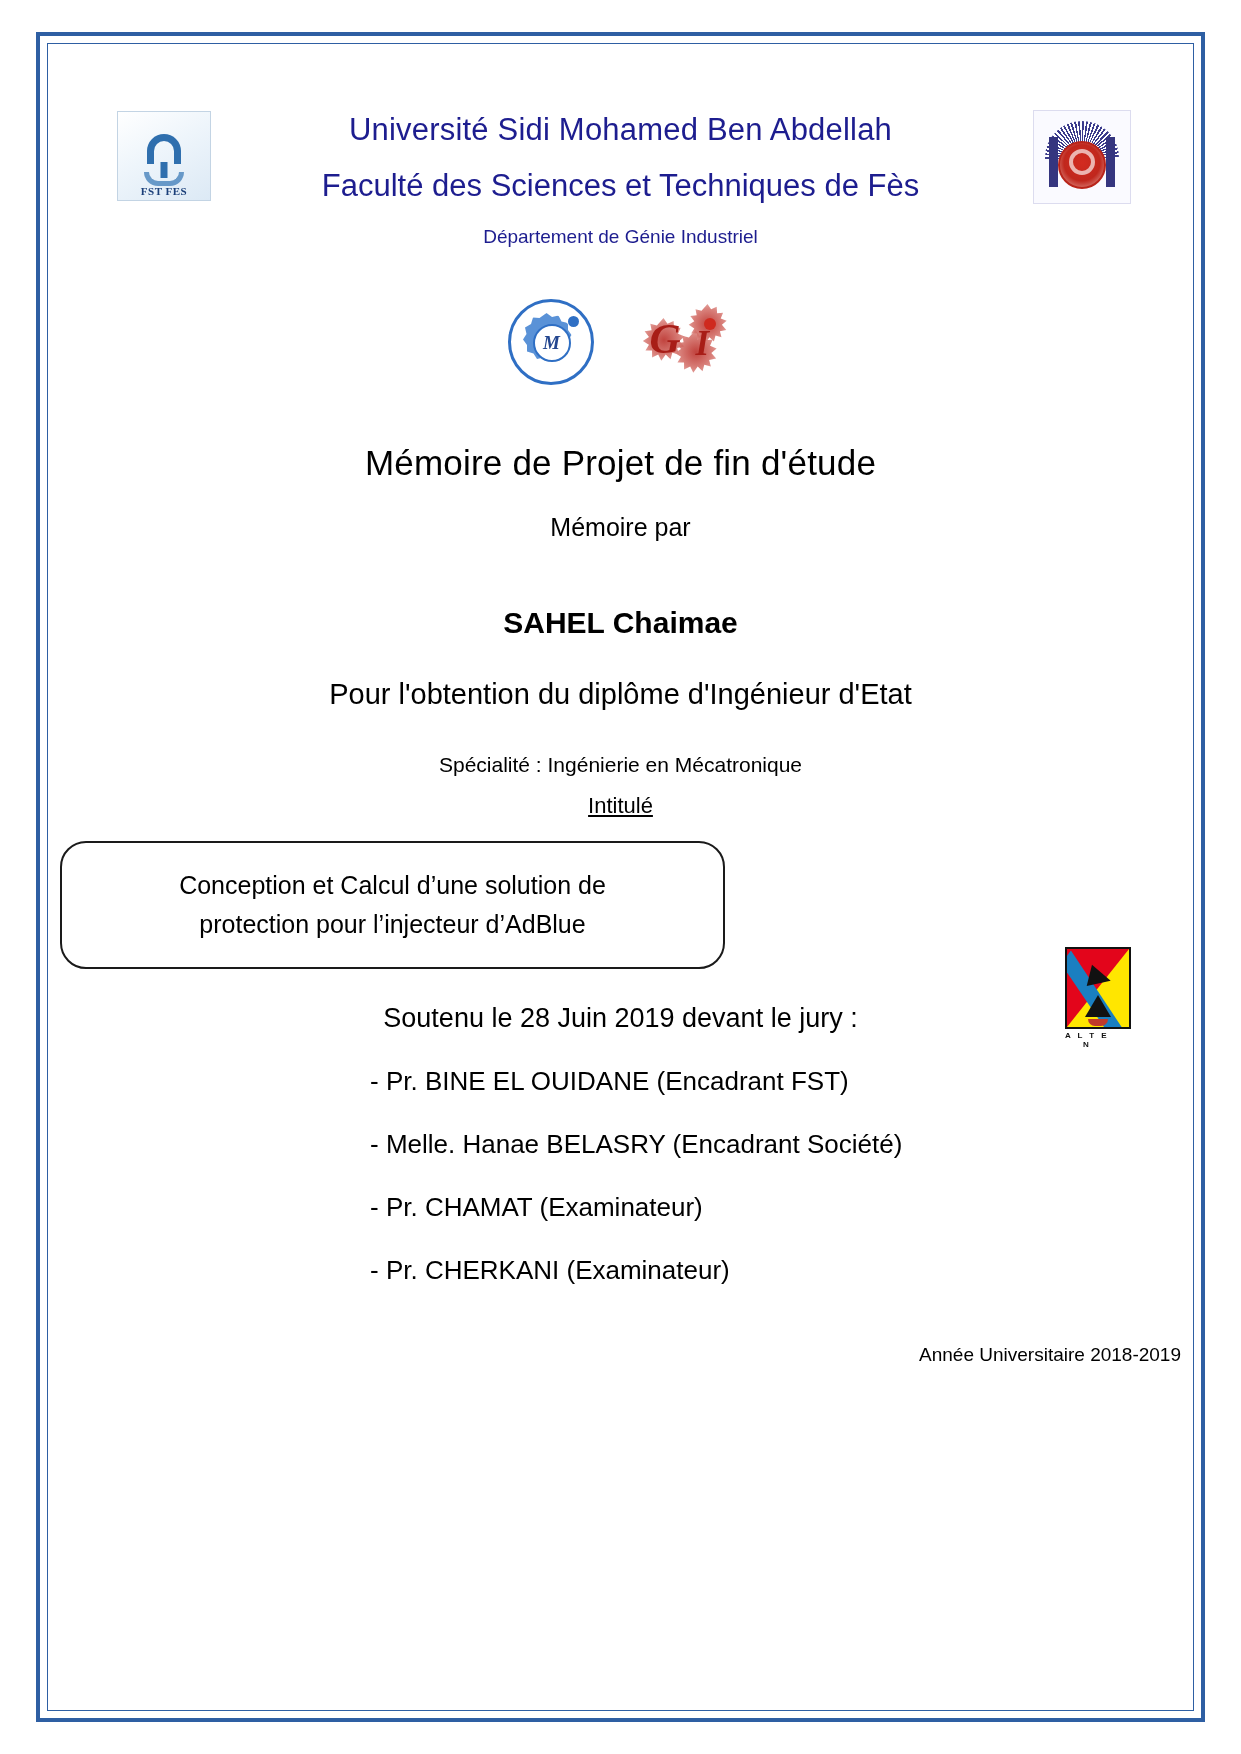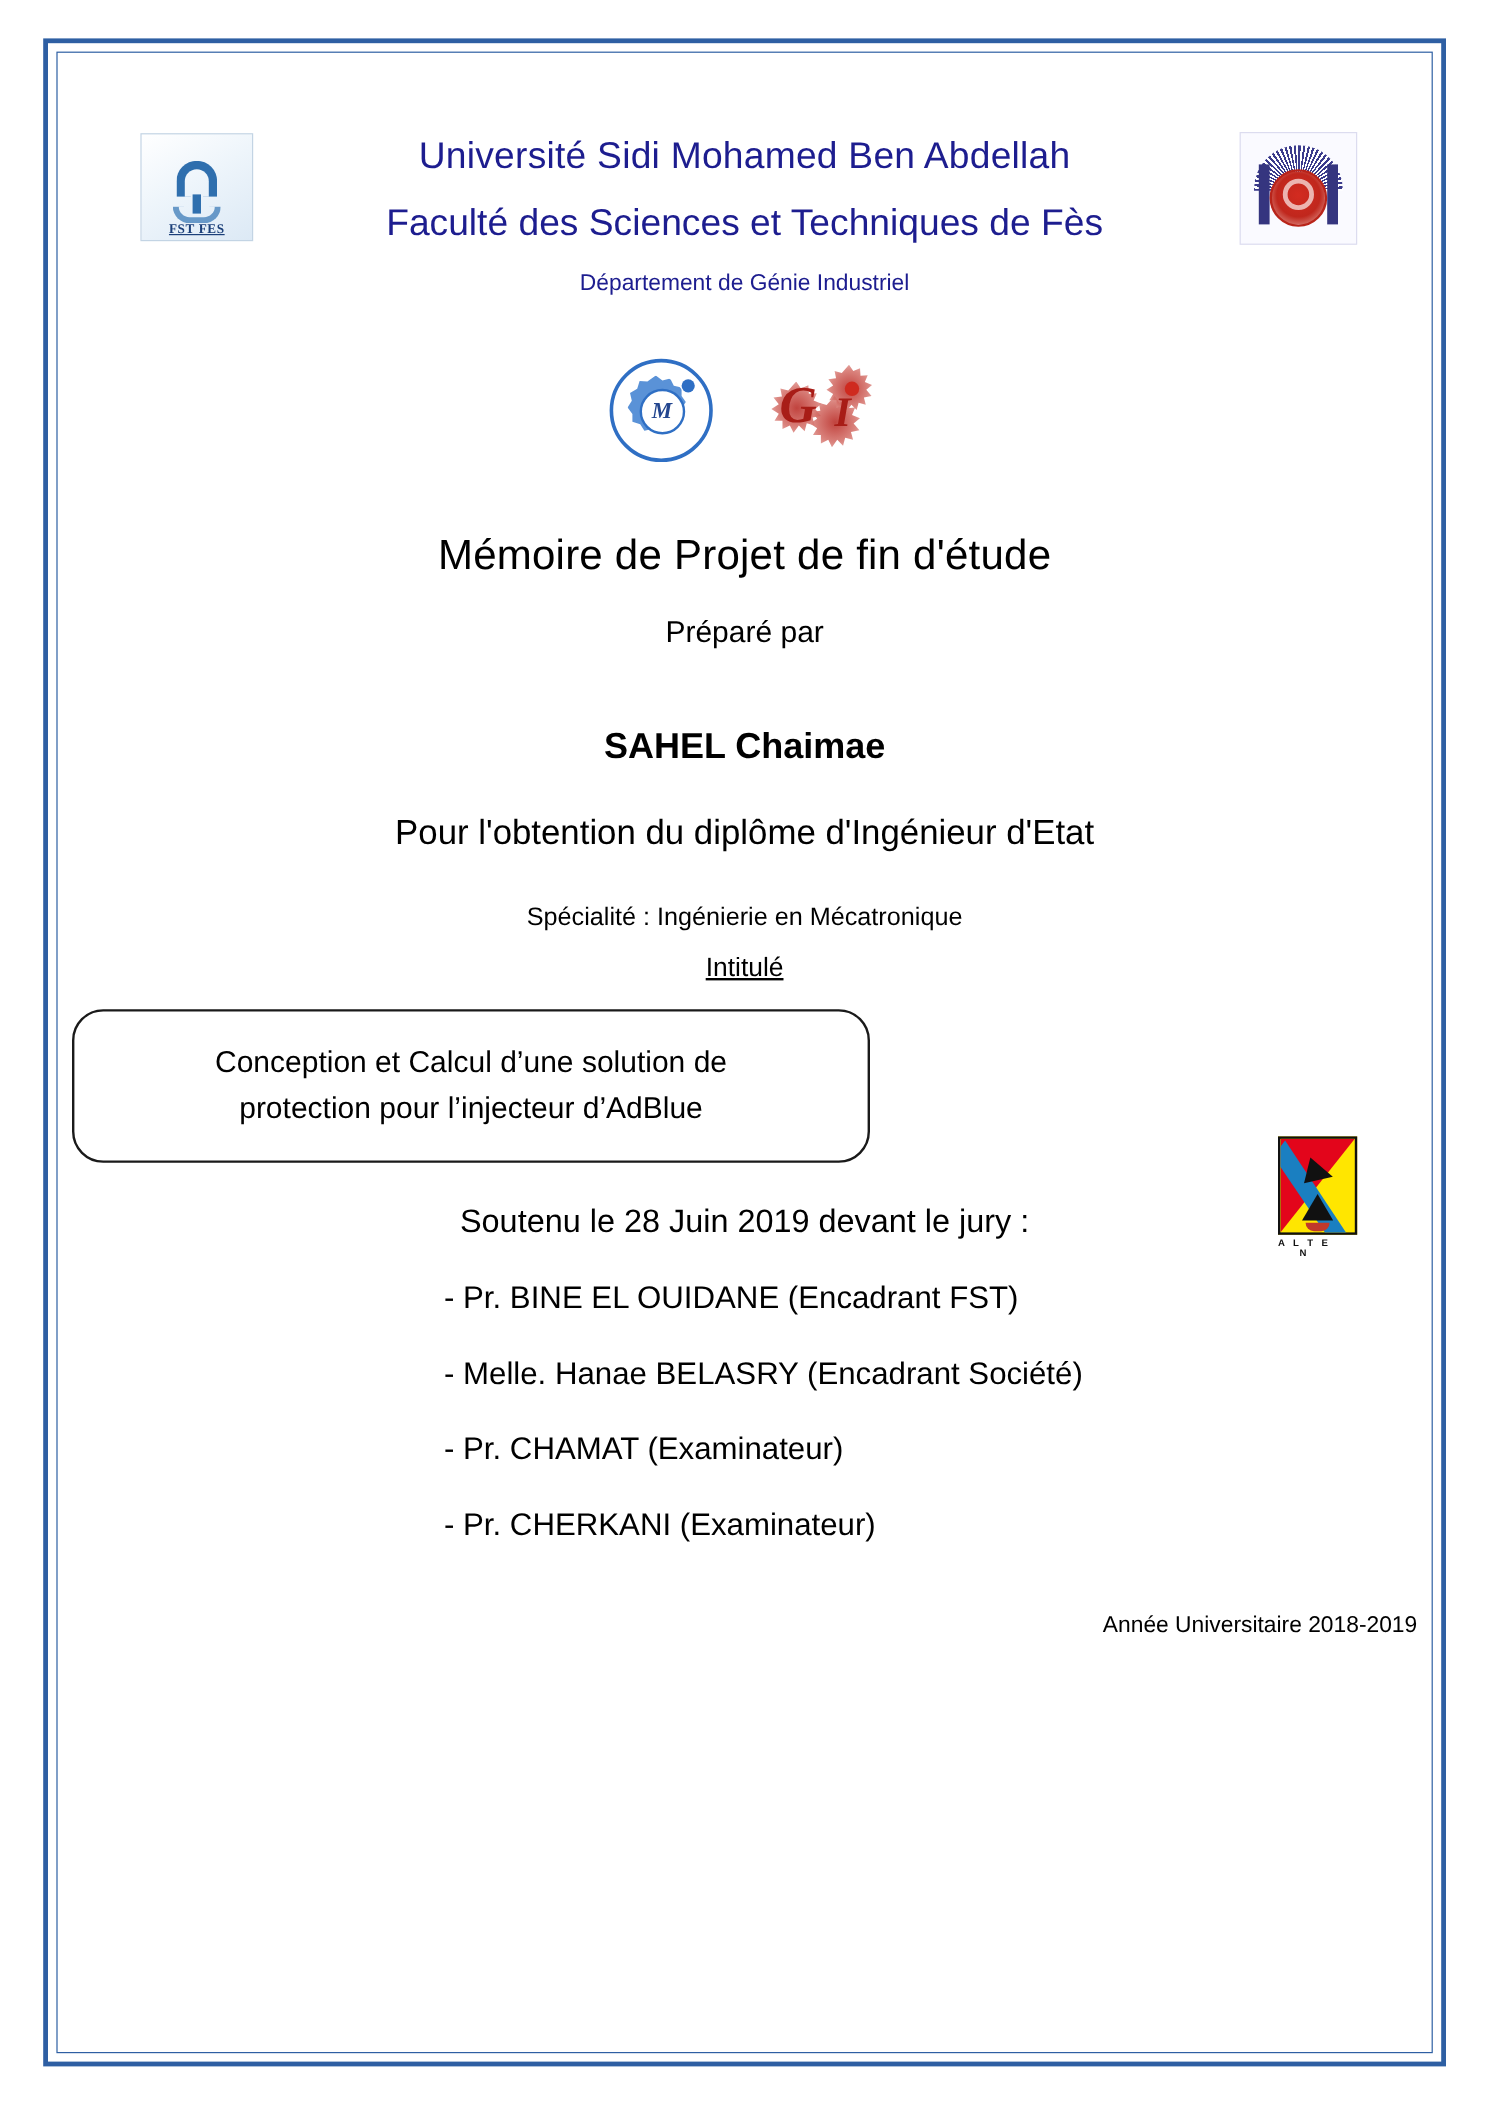--- a/index.html
+++ b/index.html
@@ -112,21 +112,20 @@
   }
   .logo-fst .fstlabel {
     position: absolute;
     left: 0; right: 0; bottom: 3px;
     text-align: center;
     font-family: "Liberation Serif", serif;
     font-weight: bold;
     font-size: 11px;
     color: #1b3f79;
     letter-spacing: 0.5px;
-    text-decoration: underline;
   }
 
   
   .logo-usmba {
     position: absolute;
     right: 50px;
     top: 2px;
     width: 96px;
     height: 92px;
     background: #fafaff;
@@ -460,21 +459,21 @@
       <div class="burst b2"></div>
       <div class="burst b3"></div>
       <div class="gtext">G</div>
       <div class="idot"></div>
       <div class="itext">I</div>
     </div>
   </div>
 
   <div class="memoire">Mémoire de Projet de fin d'étude</div>
 
-  <div class="prepare">Préparé par</div>
+  <div class="prepare">Mémoire par</div>
 
   <div class="author">SAHEL Chaimae</div>
 
   <div class="diplome">Pour l'obtention du diplôme d'Ingénieur d'Etat</div>
 
   <div class="specialite">Spécialité : Ingénierie en Mécatronique</div>
 
   <div class="intitule">
     <span>Intitulé</span>
   </div>

